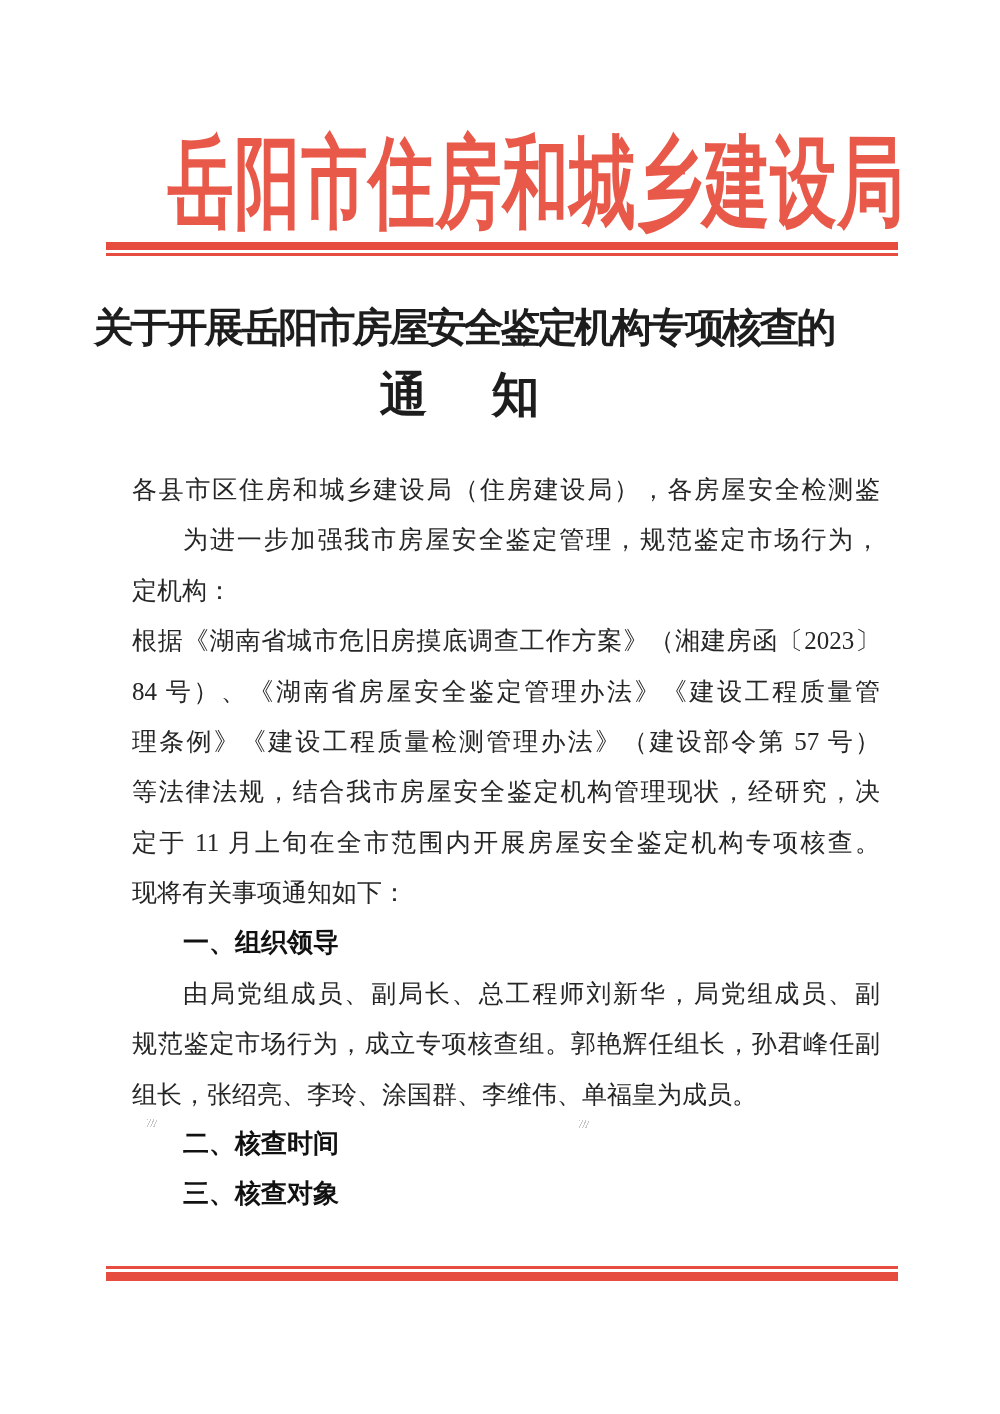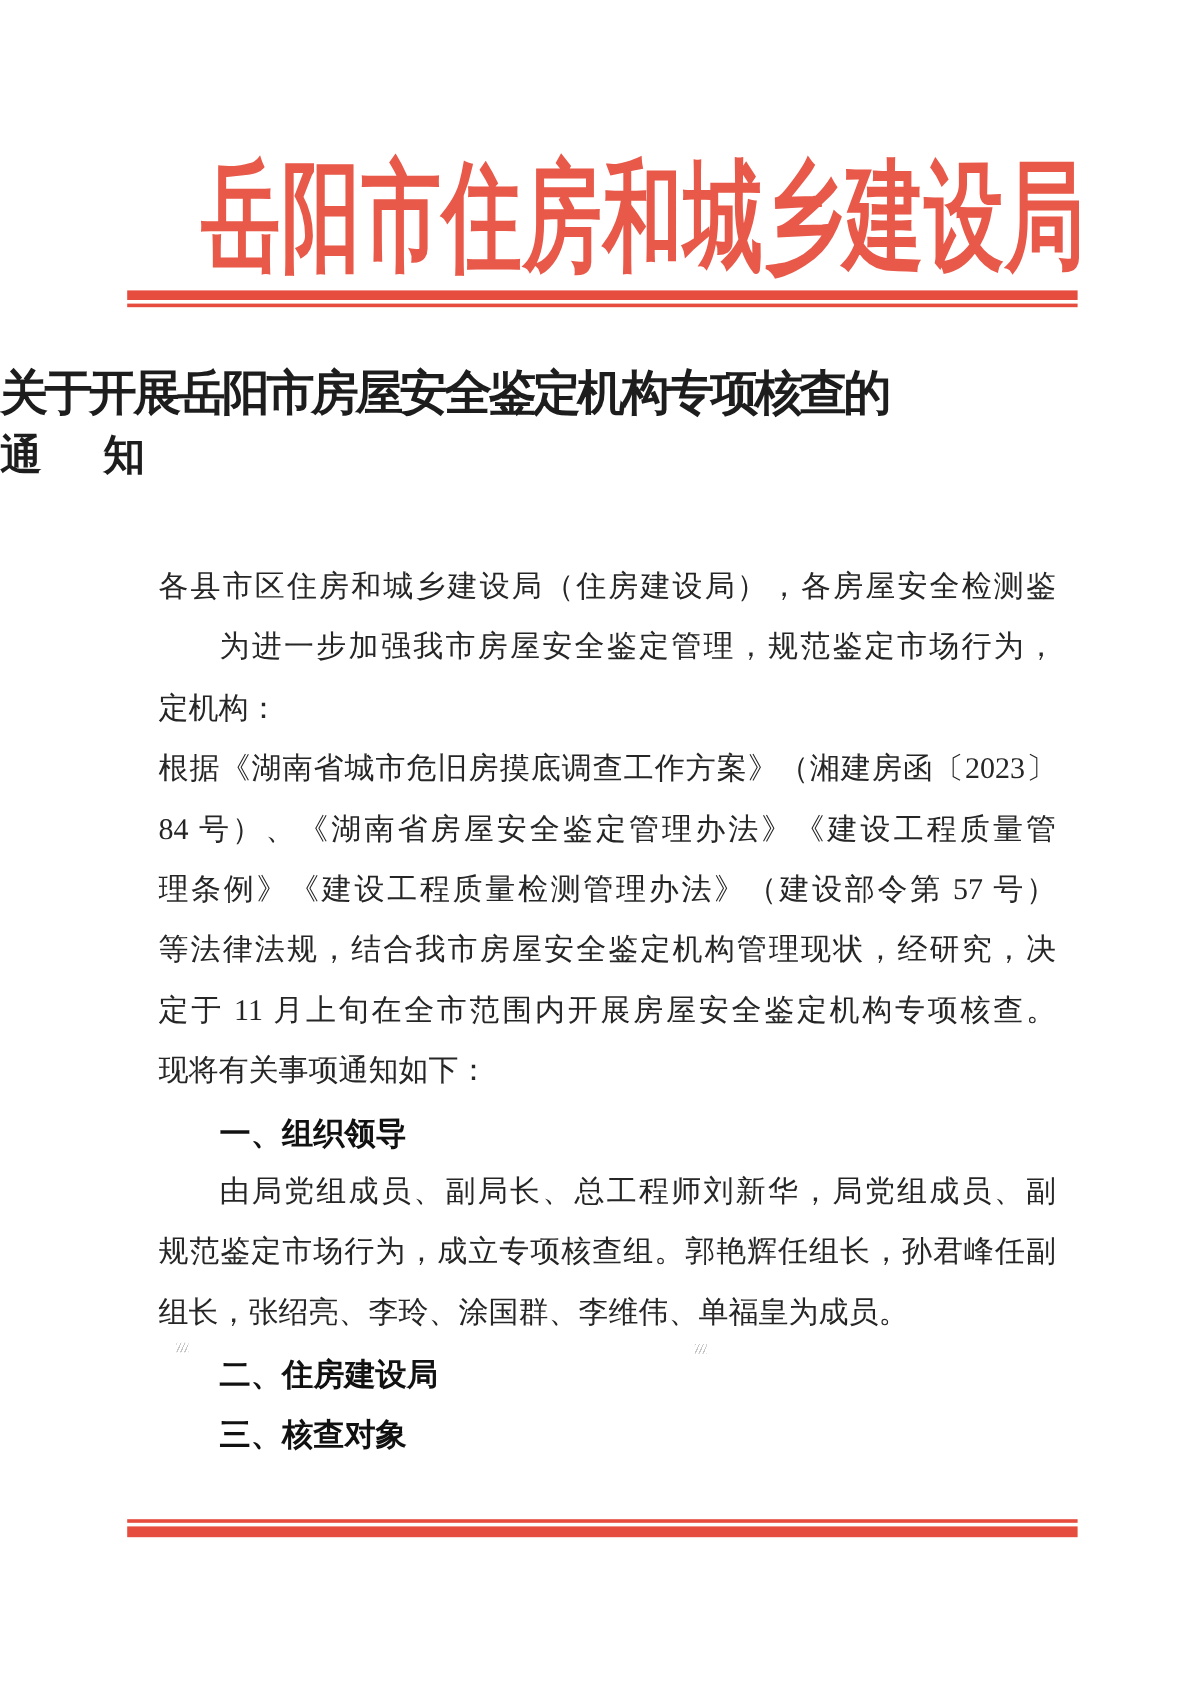--- a/index.html
+++ b/index.html
@@ -39,35 +39,35 @@
   .rule-top-thin     { top: 253px;  height: 3px; }
   .rule-bottom-thin  { top: 1266px; height: 3px; }
   .rule-bottom-thick { top: 1272px; height: 9px; }
 
   
   .doc-title {
     position: absolute;
     top: 303px;
     left: 0;
     width: 927px;
-    text-align: left;
+    text-align: center;
     color: #1d1d1d;
     font-weight: bold;
   }
   .doc-title .t1 {
     font-size: 40px;
     line-height: 50px;
     letter-spacing: -3px;
     white-space: nowrap;
   }
   .doc-title .t2 {
-    font-size: 35px;
+    font-size: 48px;
     line-height: 50px;
     letter-spacing: 8px;
-    margin-top: 2px;
+    margin-top: 17px;
     white-space: nowrap;
   }
 
   
   .body-text {
     position: absolute;
     top: 465px;
     left: 132px;
     width: 748px;
     font-size: 25px;
@@ -79,21 +79,21 @@
     overflow: hidden;
   }
   .l-justify {
     text-align: justify;
     text-align-last: justify;
   }
   .l-left { text-align: left; }
   .l-indent { padding-left: 51px; }
   .l-heading {
     padding-left: 51px;
-    font-family: Liberation Sans, sans-serif;
+    font-family: Liberation Mono, monospace;
     font-weight: bold;
     font-size: 26px;
     color: #111111;
   }
 
   
   .artifact {
     position: absolute;
     width: 10px;
     height: 8px;
@@ -127,21 +127,21 @@
     <div class="line l-justify">根据《湖南省城市危旧房摸底调查工作方案》（湘建房函〔2023〕</div>
     <div class="line l-justify">84 号）、《湖南省房屋安全鉴定管理办法》《建设工程质量管</div>
     <div class="line l-justify">理条例》《建设工程质量检测管理办法》（建设部令第 57 号）</div>
     <div class="line l-justify">等法律法规，结合我市房屋安全鉴定机构管理现状，经研究，决</div>
     <div class="line l-justify">定于 11 月上旬在全市范围内开展房屋安全鉴定机构专项核查。</div>
     <div class="line l-left">现将有关事项通知如下：</div>
     <div class="line l-left l-heading">一、组织领导</div>
     <div class="line l-justify l-indent">由局党组成员、副局长、总工程师刘新华，局党组成员、副</div>
     <div class="line l-justify">规范鉴定市场行为，成立专项核查组。郭艳辉任组长，孙君峰任副</div>
     <div class="line l-left">组长，张绍亮、李玲、涂国群、李维伟、单福皇为成员。</div>
-    <div class="line l-left l-heading">二、住房建设局</div>
+    <div class="line l-left l-heading">二、核查时间</div>
     <div class="line l-left l-heading">三、核查对象</div>
   </div>
 
   <div class="artifact artifact-1"></div>
   <div class="artifact artifact-2"></div>
 
   <div class="rule rule-bottom-thin"></div>
   <div class="rule rule-bottom-thick"></div>
 
 </div>

